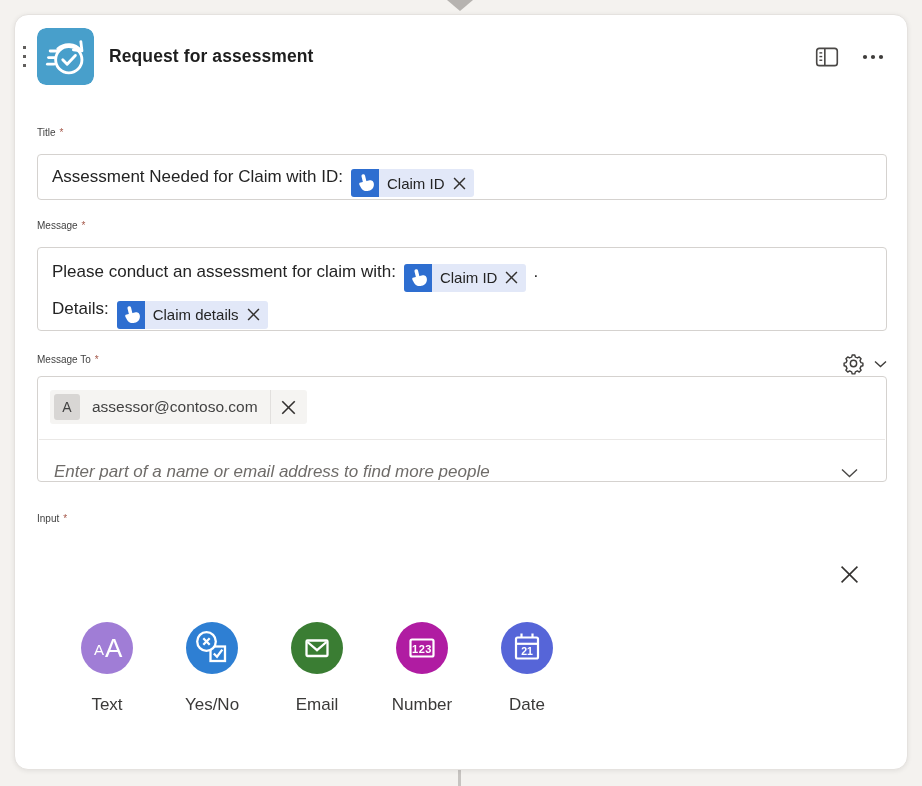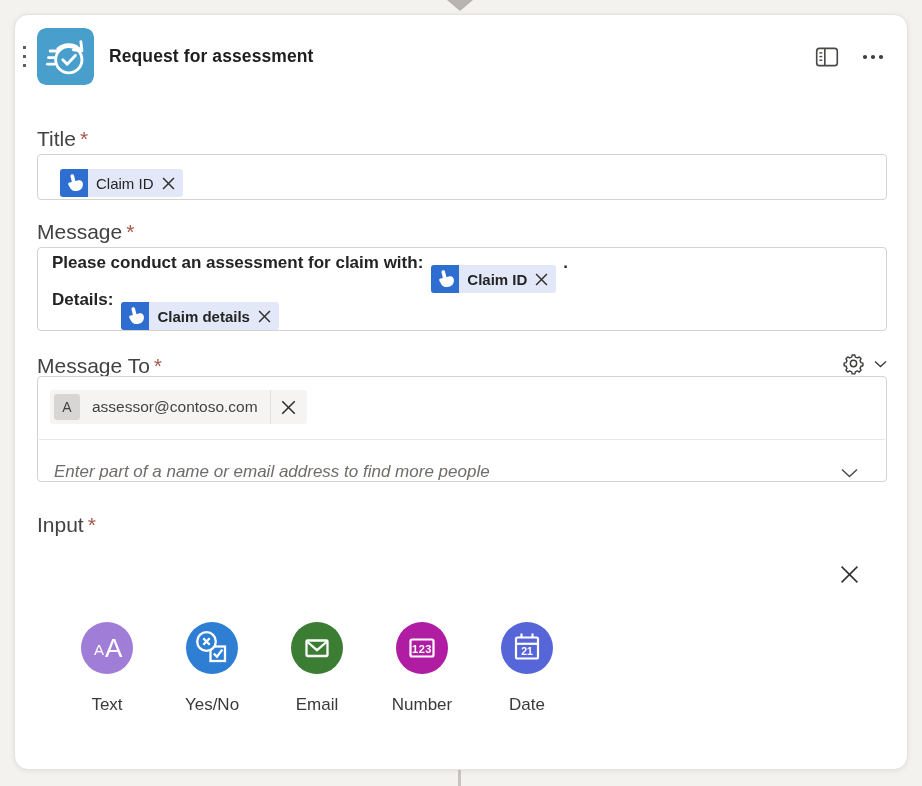--- a/index.html
+++ b/index.html
@@ -34,30 +34,30 @@
   }
   .header-icon svg { width:57px; height:57px; border-radius:9px; }
   .header-title {
     position:absolute; left:94px; top:13px; height:57px;
     display:flex; align-items:center;
     font-size:17.5px; font-weight:700; color:#1e1e1e; letter-spacing:.1px;
   }
   .header-actions { position:absolute; right:20px; top:28px; display:flex; align-items:center; gap:18px; }
   .icon-btn { width:28px; height:28px; display:flex; align-items:center; justify-content:center; cursor:pointer; border-radius:4px; }
 
-  .field-label { position:absolute; left:22px; font-size:21px; color:#424242; }
+  .field-label { position:absolute; left:22px; font-size:10px; color:#424242; }
   .req { color:#a5584a; margin-left:4px; }
 
   .input-box {
     position:absolute; left:22px; width:850px;
     border:1px solid #d5d2cf; border-radius:4px; background:#fff;
   }
   .title-input { top:139px; height:46px; display:flex; align-items:center; padding:0 14px; font-size:17px; }
   .msg-box { top:232px; height:84px; padding:5px 14px; font-size:17px; }
-  .msg-line { display:flex; height:37px;font-weight:bold; }
+  .msg-line { display:flex; align-items:center; height:37px; }
 
   .token {
     display:inline-flex; align-items:center; height:28px; margin-left:8px;
     background:#e2e8f8; border-radius:3px; overflow:hidden; cursor:pointer;margin-top:12px;
   }
   .token-icon { width:28px; height:28px; flex:0 0 28px; display:flex; }
   .token-label { font-size:15px; color:#242424; padding:0 4px 0 8px; white-space:nowrap; }
   .token-close { padding:0 8px 0 4px; display:flex; align-items:center; cursor:pointer; }
   .msg-suffix { margin-left:7px; }
 
@@ -143,20 +143,21 @@
         <circle cx="11" cy="3" r="2.1"></circle>
         <circle cx="19" cy="3" r="2.1"></circle>
       </svg>
     </div>
   </div>
 
   <div class="field-label" style="top:112px">
     <span>Title</span><span class="req">*</span>
   </div>
   <div class="input-box title-input">
+    <span>Assessment Needed for Claim with ID:</span>
     <span class="token">
       <span class="token-icon">
         <svg viewBox="0 0 28 28">
           <rect width="28" height="28" fill="#2e6ed0"></rect>
           <g fill="#ffffff" transform="rotate(-14 14 14)">
             <rect x="12.2" y="5" width="3.6" height="9.5" rx="1.8"></rect>
             <path d="M9 12.5 h10.2 a3.3 3.3 0 0 1 3.3 3.3 c0 4-2.8 6.7-6.9 6.7 c-3.4 0-5.9-1.9-6.6-4.9 l-.8-3.1 c-.2-1 .2-2 .8-2 z"></path>
           </g>
         </svg>
       </span>

